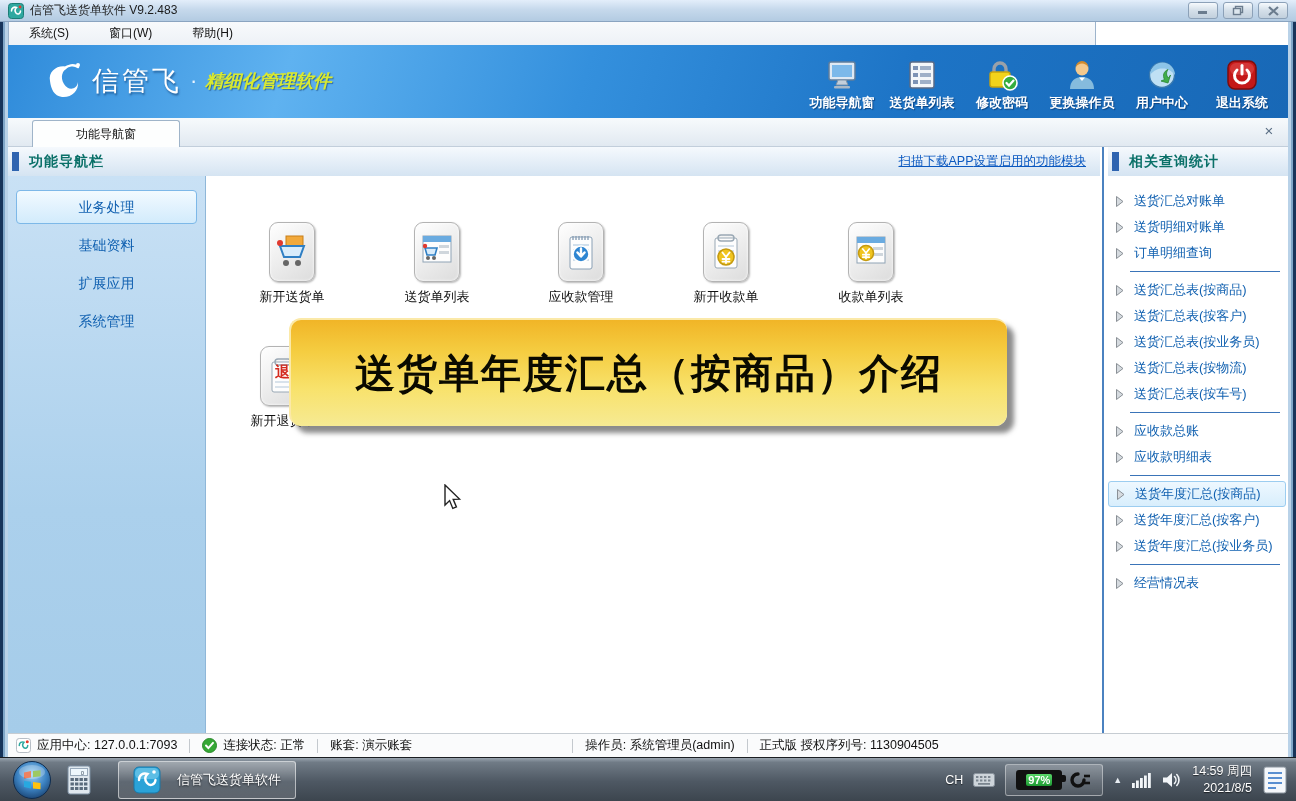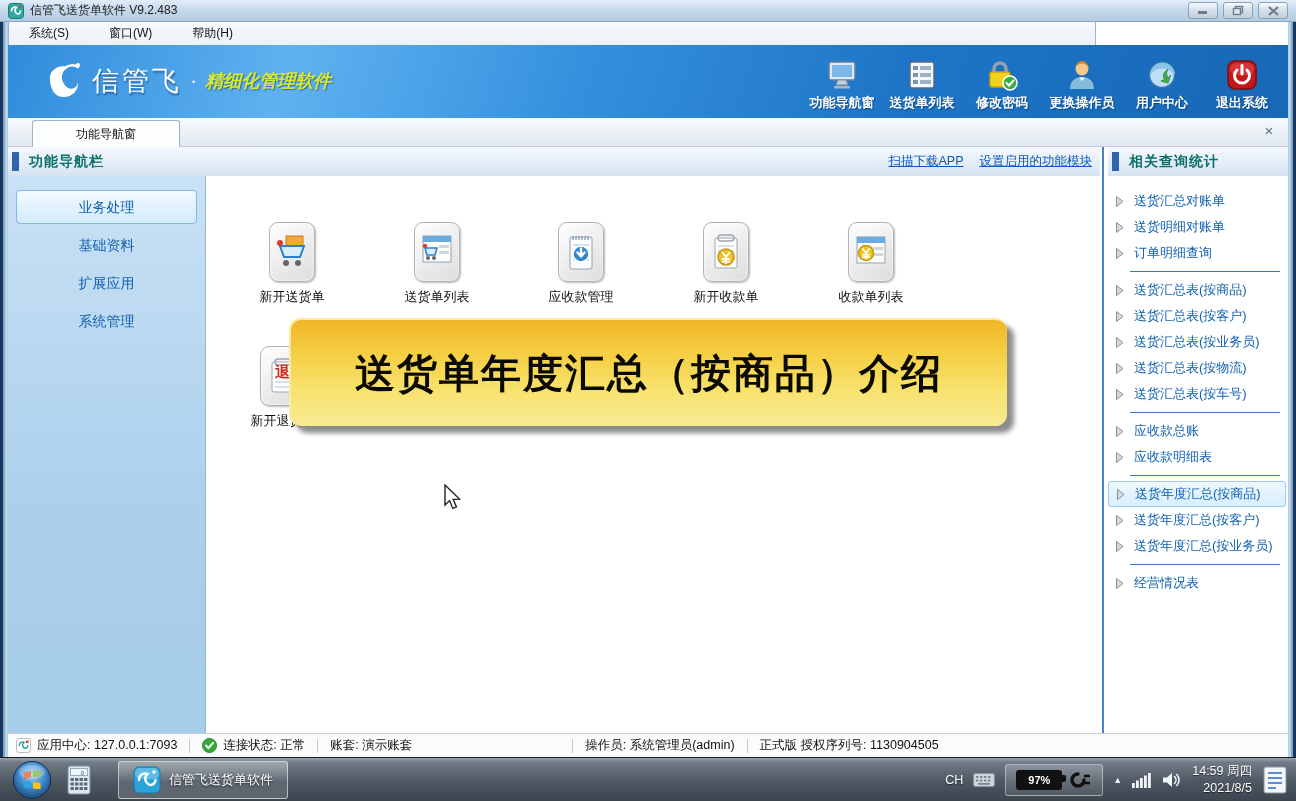--- a/index.html
+++ b/index.html
@@ -47,21 +47,21 @@
     display:flex; align-items:center; justify-content:center; font-size:12px; color:#111; }
   .tab-close { position:absolute; right:10px; top:4px; font-size:15px; color:#5a6e84; width:18px; height:18px; text-align:center; line-height:18px; }
 
   
   .pheader { position:absolute; top:147px; height:29px; background:linear-gradient(#f5f9fd,#d5e4f2);
     display:flex; align-items:center; }
   .pheader.left { left:8px; width:1092px; }
   .pheader.right { left:1108px; width:180px; }
   .accent { width:7px; height:19px; background:#2f64b0; margin:0 10px 0 4px; }
   .ptitle { color:#0a7068; font-weight:bold; font-size:14px; letter-spacing:1px; }
-  .plinks { margin-left:auto; display:flex; gap:16px; padding-right:8px; }
+  .plinks { margin-left:auto; display:flex; padding-right:14px; }
   .plink { color:#0a58c0; font-size:12.5px; text-decoration:underline; white-space:nowrap; }
   .vdivider { position:absolute; left:1100px; top:147px; width:8px; height:586px; background:#fff; }
   .vdivider::before { content:""; position:absolute; left:2px; top:0; width:2px; height:100%; background:#4b82c0; }
 
   
   .sidebar { position:absolute; left:8px; top:176px; width:198px; height:557px;
     background:linear-gradient(180deg,#c9e1f5,#abd0ec 60%,#a5cce9); padding-top:12px;
     border-right:1px solid #8fb7d8; }
   .s-item { height:38px; line-height:38px; text-align:center; color:#1060b0; font-size:14px; margin:0 8px; }
   .s-item.selected { height:34px; line-height:32px; margin:2px 8px 2px 8px;
@@ -99,30 +99,30 @@
     border-top:1px solid #c6ccd2; display:flex; align-items:center; font-size:12.5px; color:#111; }
   .sb-seg { display:flex; align-items:center; gap:6px; white-space:nowrap; }
   .sb-sep { width:1px; height:14px; background:#c4c9ce; margin:0 12px; }
 
   
   .taskbar { position:absolute; left:0; top:757px; width:1296px; height:44px;
     background:linear-gradient(#9aa5b0 0%,#707b86 10%,#4e5863 55%,#3c454e 100%);
     border-top:1px solid #1a1e22; display:flex; align-items:center; }
   .startorb { width:40px; height:40px; margin:0 14px 0 12px; }
   .tb-icon { margin-right:14px; }
-  .tb-appbtn { height:38px; display:flex; align-items:center; gap:8px; padding:0 14px;
+  .tb-appbtn { height:38px; display:flex; align-items:center; gap:16px; padding:0 14px;
     background:linear-gradient(rgba(255,255,255,.34),rgba(255,255,255,.10) 55%,rgba(255,255,255,.16));
     border:1px solid rgba(255,255,255,.55); border-radius:3px; margin-left:12px; }
   .tb-appbtn .tb-label { color:#fff; font-size:13px; text-shadow:0 1px 2px rgba(0,0,0,.7); white-space:nowrap; }
   .tray { margin-left:auto; display:flex; align-items:center; gap:10px; padding-right:8px; }
   .tray .ime { color:#fff; font-size:12.5px; text-shadow:0 1px 1px rgba(0,0,0,.6); }
   .batt-panel { display:flex; align-items:center; gap:8px; padding:5px 10px;
     background:linear-gradient(rgba(255,255,255,.22),rgba(255,255,255,.08));
     border:1px solid rgba(255,255,255,.4); border-radius:3px; }
-  .battery { position:relative; width:46px; height:17px; background:#111; border-radius:3px; padding:10px; display:flex; }
+  .battery { position:relative; width:46px; height:17px; background:#111; border-radius:3px; padding:10px; display:flex;align-items:center; }
   .battery .fill { flex:1; background:linear-gradient(#59d86a,#1d9a32); border-radius:2px; display:flex; align-items:center; justify-content:center; }
   .battery .fill span { color:#fff; font-size:11px; font-weight:bold; }
   .battery::after { content:""; position:absolute; right:-4px; top:5px; width:4px; height:7px; background:#111; border-radius:0 2px 2px 0; }
   .tray .expand { color:#e8edf2; font-size:9px; }
   .clock { color:#fff; font-size:12.5px; text-align:right; line-height:1.35; text-shadow:0 1px 1px rgba(0,0,0,.6); white-space:nowrap; }
 </style>
 </head>
 <body>
 
 <div class="screen">

